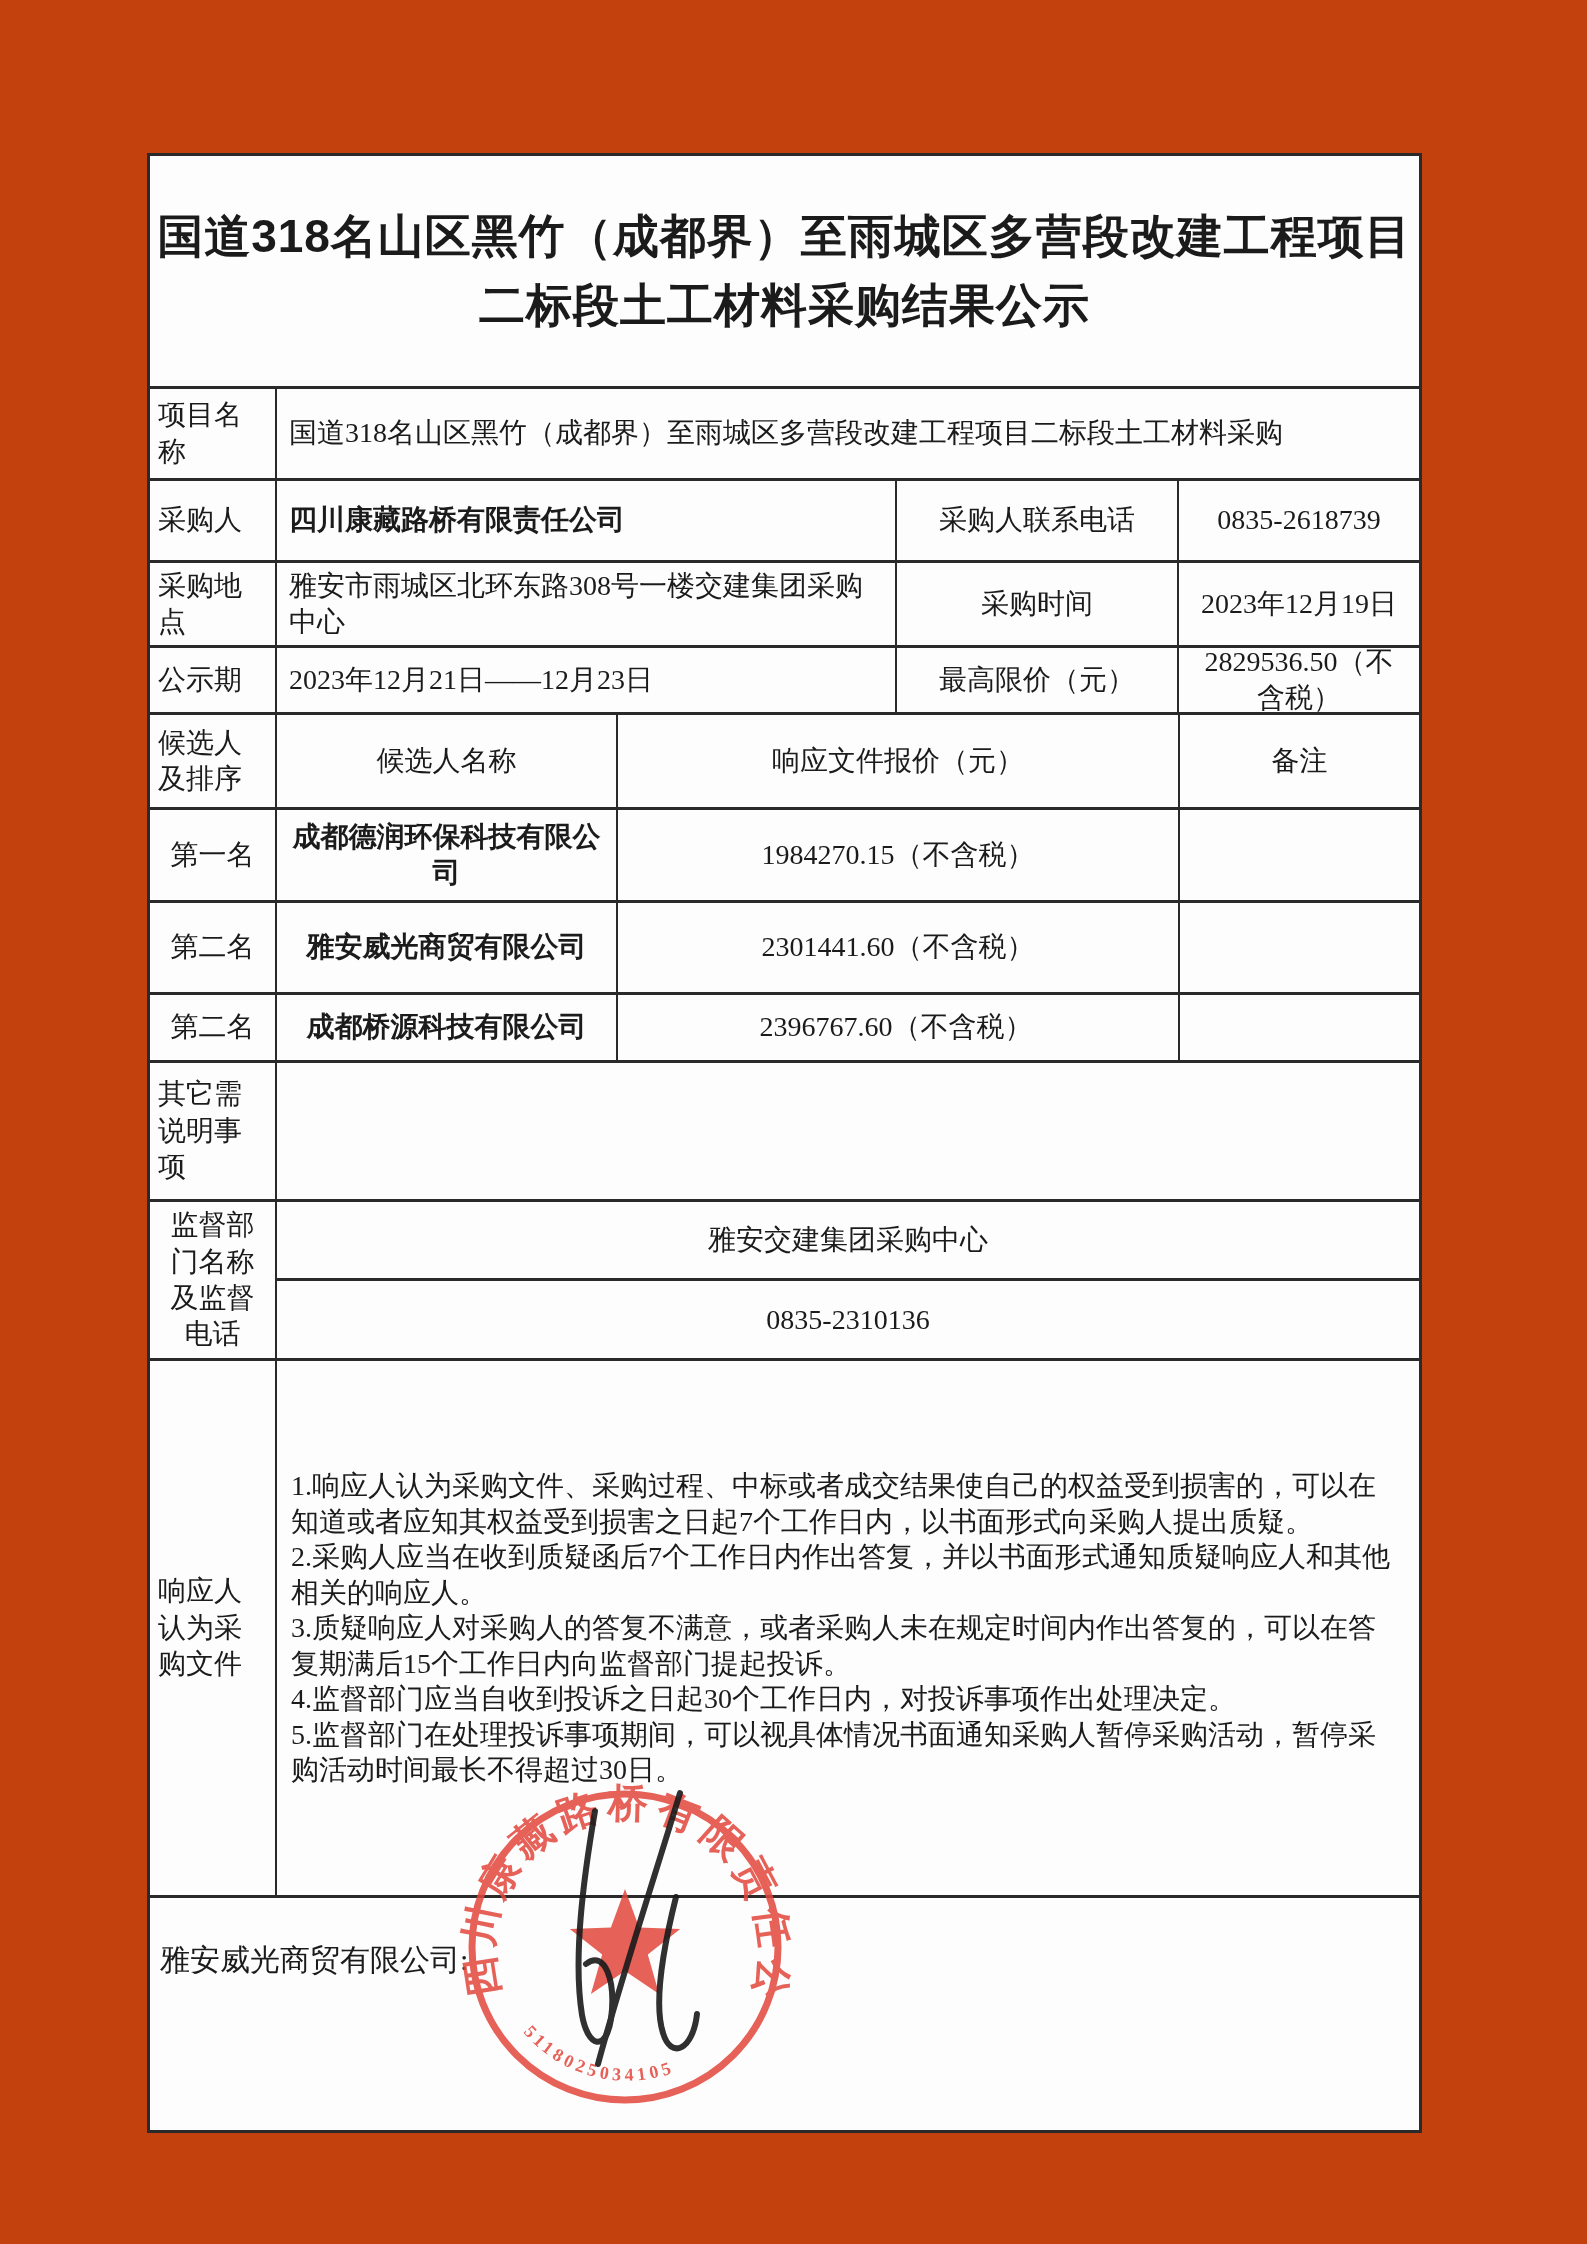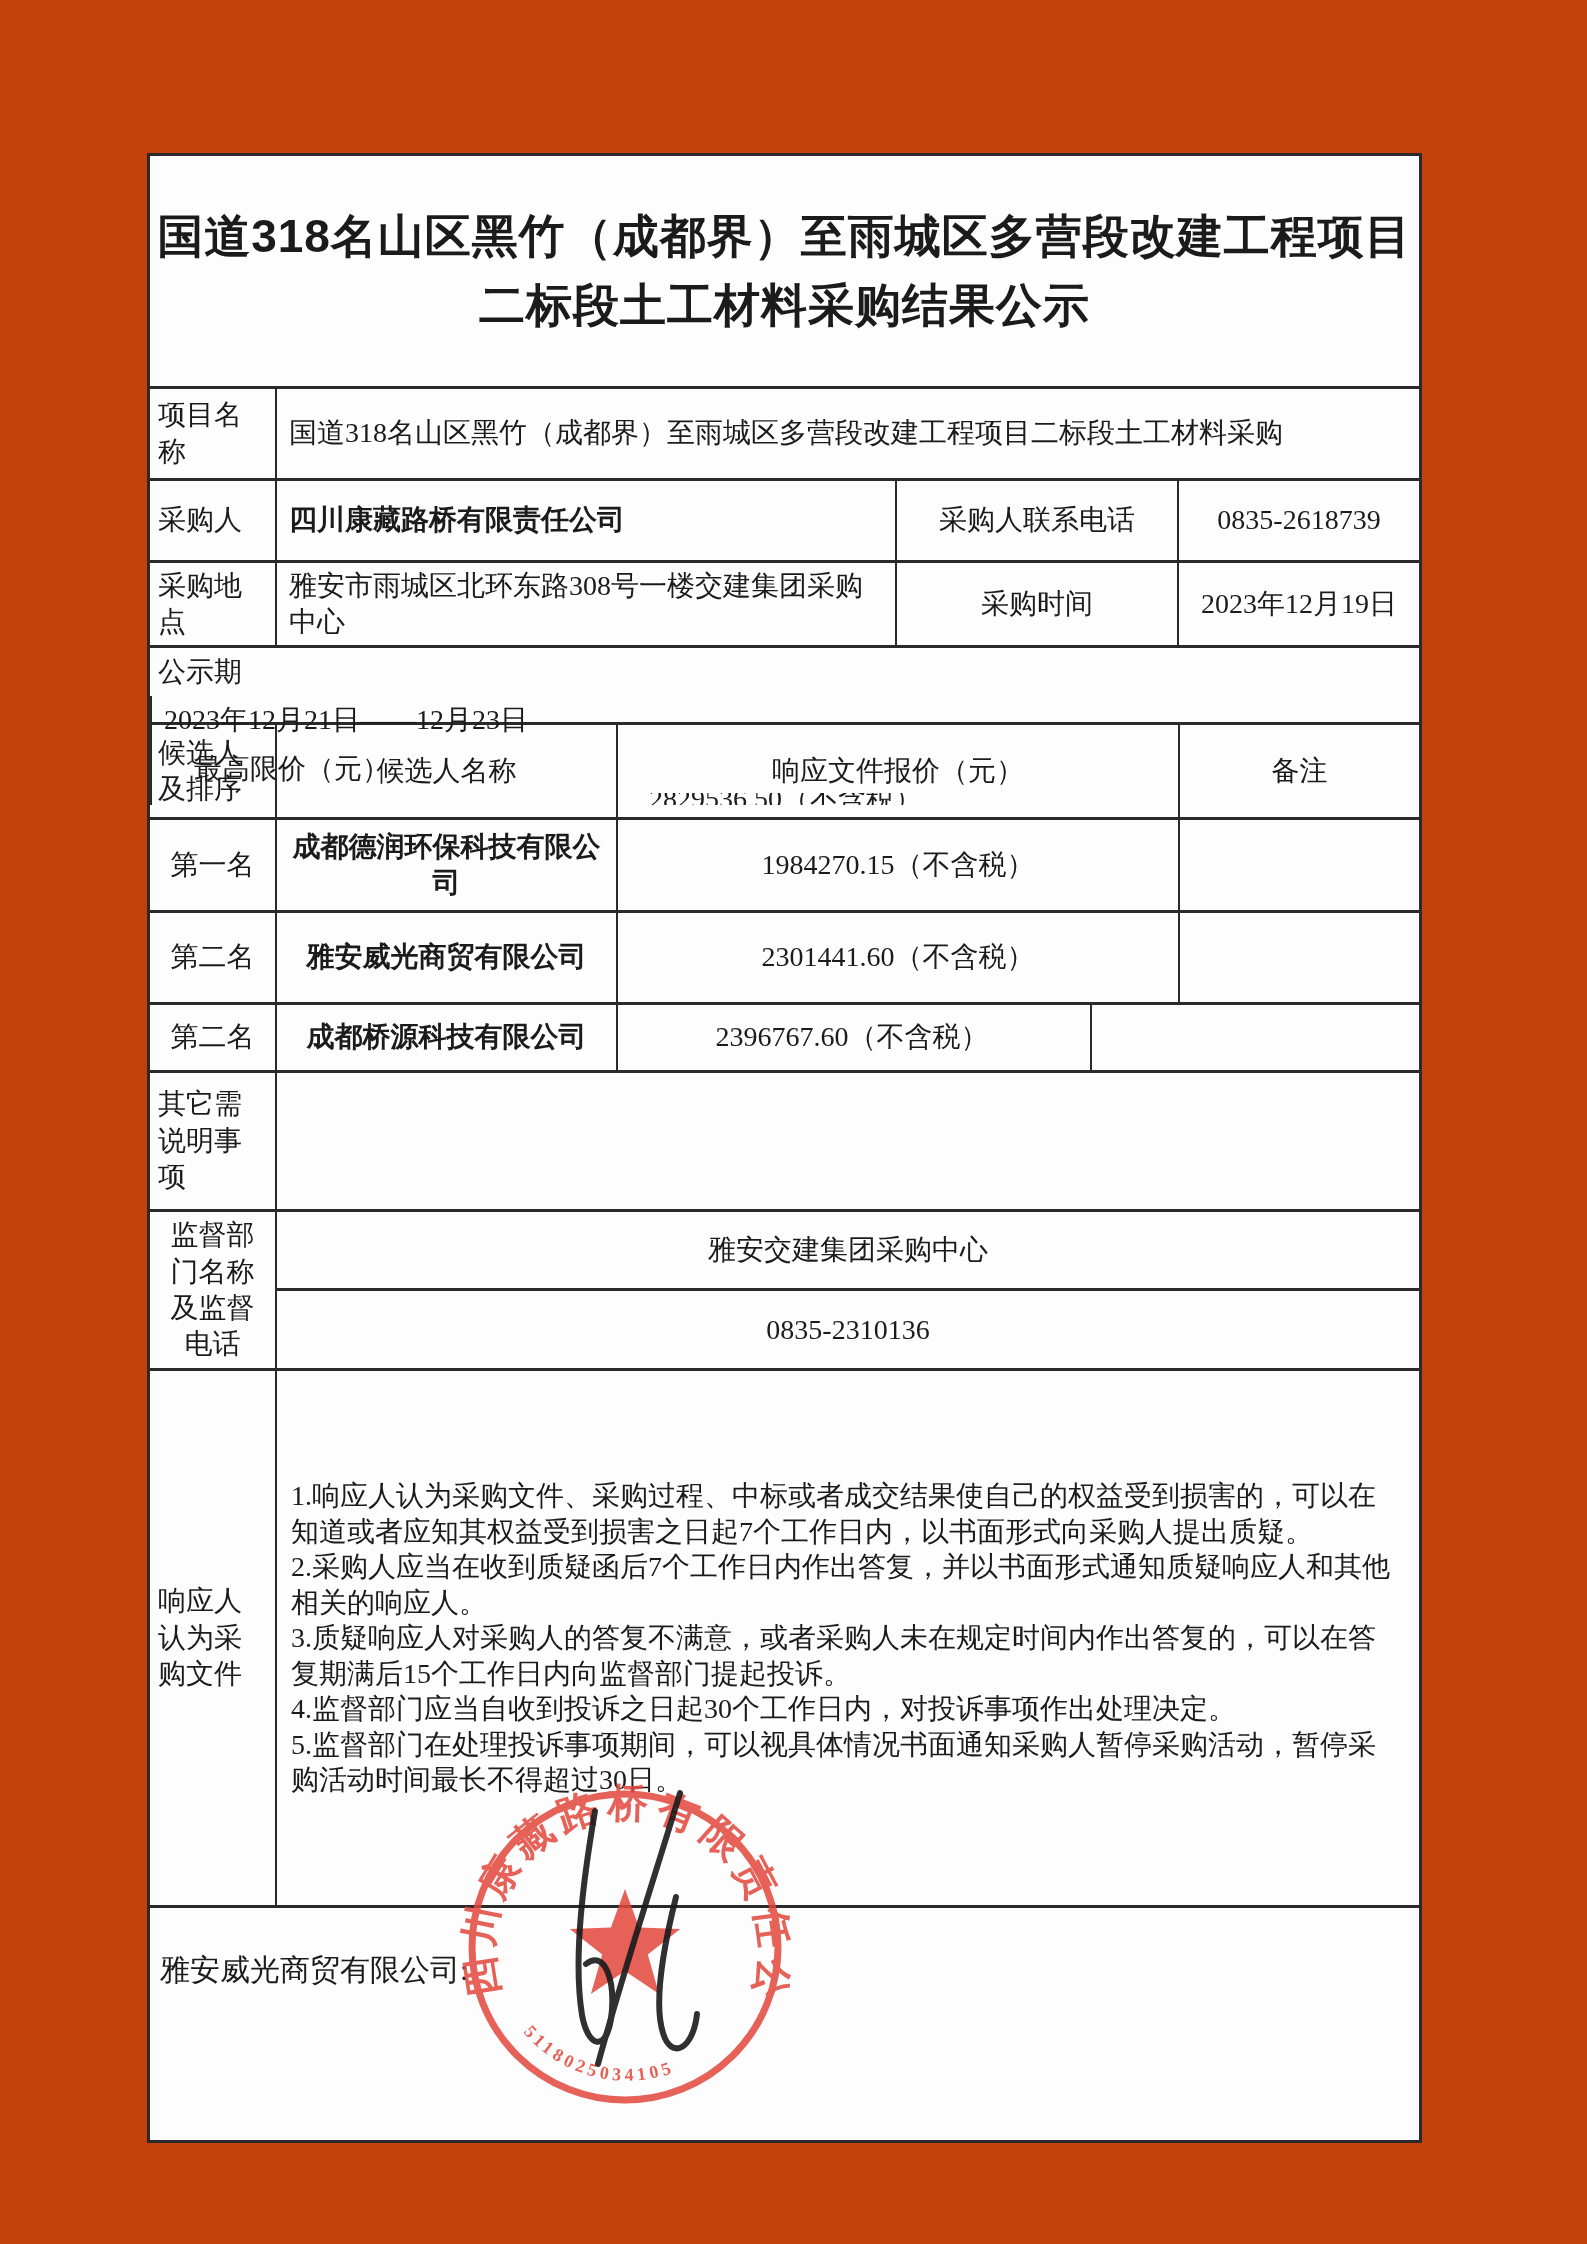--- a/index.html
+++ b/index.html
@@ -60,21 +60,21 @@
       <div class="cell center" style="flex:1;">0835-2618739</div>
     </div>
 
     <div class="row" style="height:85px;">
       <div class="cell labelcol left">采购地点</div>
       <div class="cell left" style="width:620px;flex:none;">雅安市雨城区北环东路308号一楼交建集团采购中心</div>
       <div class="cell center" style="width:282px;flex:none;">采购时间</div>
       <div class="cell center" style="flex:1;">2023年12月19日</div>
     </div>
 
-    <div class="row" style="height:77px;flex-direction:column;">
+    <div class="row" style="height:67px;">
       <div class="cell labelcol left">公示期</div>
       <div class="cell left" style="width:620px;flex:none;">2023年12月21日——12月23日</div>
       <div class="cell center" style="width:282px;flex:none;">最高限价（元）</div>
       <div class="cell center" style="flex:1;">2829536.50（不含税）</div>
     </div>
 
     <div class="row" style="height:95px;">
       <div class="cell labelcol left">候选人及排序</div>
       <div class="cell center" style="width:341px;flex:none;">候选人名称</div>
       <div class="cell center" style="width:562px;flex:none;">响应文件报价（元）</div>
@@ -91,21 +91,21 @@
     <div class="row" style="height:92px;">
       <div class="cell labelcol center">第二名</div>
       <div class="cell center" style="width:341px;flex:none;font-weight:bold;">雅安威光商贸有限公司</div>
       <div class="cell center" style="width:562px;flex:none;">2301441.60（不含税）</div>
       <div class="cell center" style="flex:1;"></div>
     </div>
 
     <div class="row" style="height:68px;">
       <div class="cell labelcol center">第二名</div>
       <div class="cell center" style="width:341px;flex:none;font-weight:bold;">成都桥源科技有限公司</div>
-      <div class="cell center" style="width:474px;flex:none;padding-left:8px;">2396767.60（不含税）</div>
+      <div class="cell center" style="width:562px;flex:none;padding-left:8px;">2396767.60（不含税）</div>
       <div class="cell center" style="flex:1;"></div>
     </div>
 
     <div class="row" style="height:139px;">
       <div class="cell labelcol left">其它需说明事项</div>
       <div class="cell left" style="flex:1;"></div>
     </div>
 
     <div class="row" style="height:159px;">
       <div class="cell labelcol center" style="text-align:center;">监督部门名称及监督电话</div>

